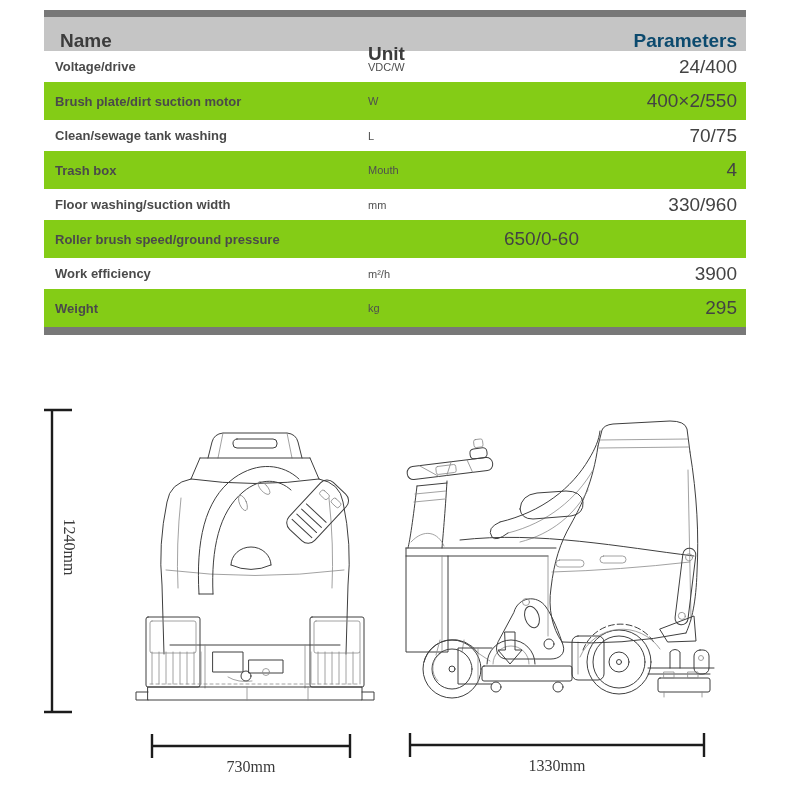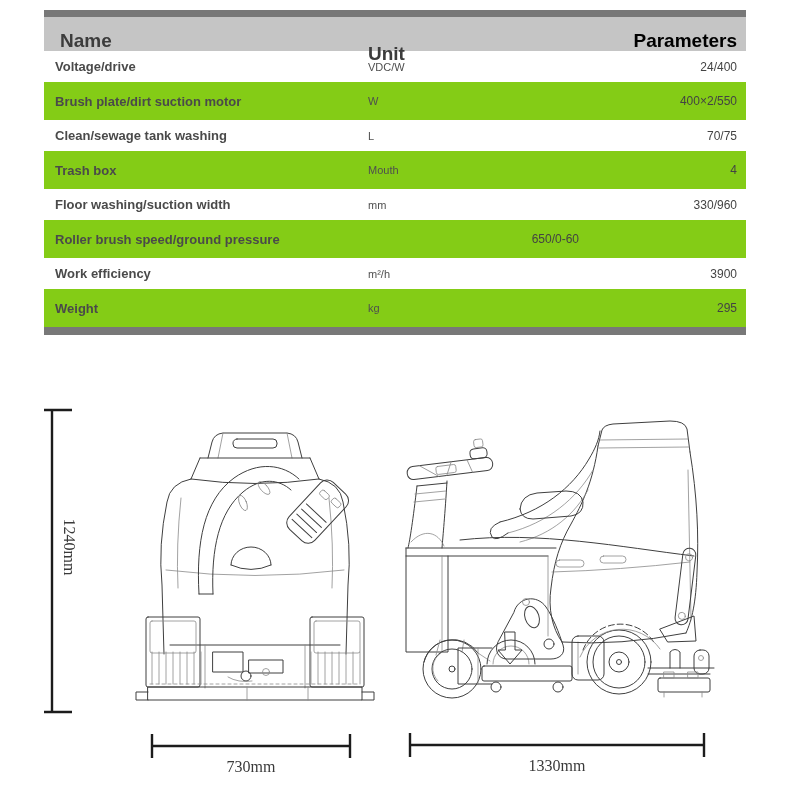--- a/index.html
+++ b/index.html
@@ -13,22 +13,22 @@
   .bar.bottom { height:8px; }
   .t-header { display:grid; grid-template-columns:324px 220px 1fr; align-items:center;
     height:34px; background:#c5c5c5; color:#3c3c3c; font-size:19px; font-weight:bold; }
   .t-row { display:grid; grid-template-columns:324px 220px 1fr; align-items:center; }
   .t-row.white { height:31px; background:#ffffff; }
   .t-row.gray  { height:38px; background:#84cc16; }
   .c-name { padding-left:11px; font-size:13px; font-weight:bold; color:#4a4a4a; }
   .t-header .c-name { font-size:19px; color:#3c3c3c;padding-left:16px; }
   .c-unit { font-size:11px; color:#4f4f4f; }
   .t-header .c-unit { font-size:19px; color:#3c3c3c; font-weight:bold;margin-top:26px; }
-  .c-val { font-size:12px; color:#434343; text-align:right; padding-right:9px; }
-  .t-header .c-val { font-size:19px; color:#000000; font-weight:bold; }
+  .c-val { font-size:19px; color:#434343; text-align:right; padding-right:9px; }
+  .t-header .c-val { font-size:19px; color:#0c4a6e; font-weight:bold; }
 
   
   .drawing { position:absolute; left:0; top:0; width:800px; height:800px; }
   .ln  { fill:none; stroke:#3f3f3f; stroke-width:1; stroke-linecap:round; stroke-linejoin:round; }
   .lt  { fill:none; stroke:#8a8a8a; stroke-width:0.8; stroke-linecap:round; stroke-linejoin:round; }
   .dim { fill:none; stroke:#1c1c1c; stroke-width:2.4; }
   .dimtext { font-family:"Liberation Serif", serif; font-size:16px; fill:#3a3a3a; }
 </style>
 </head>
 <body>

